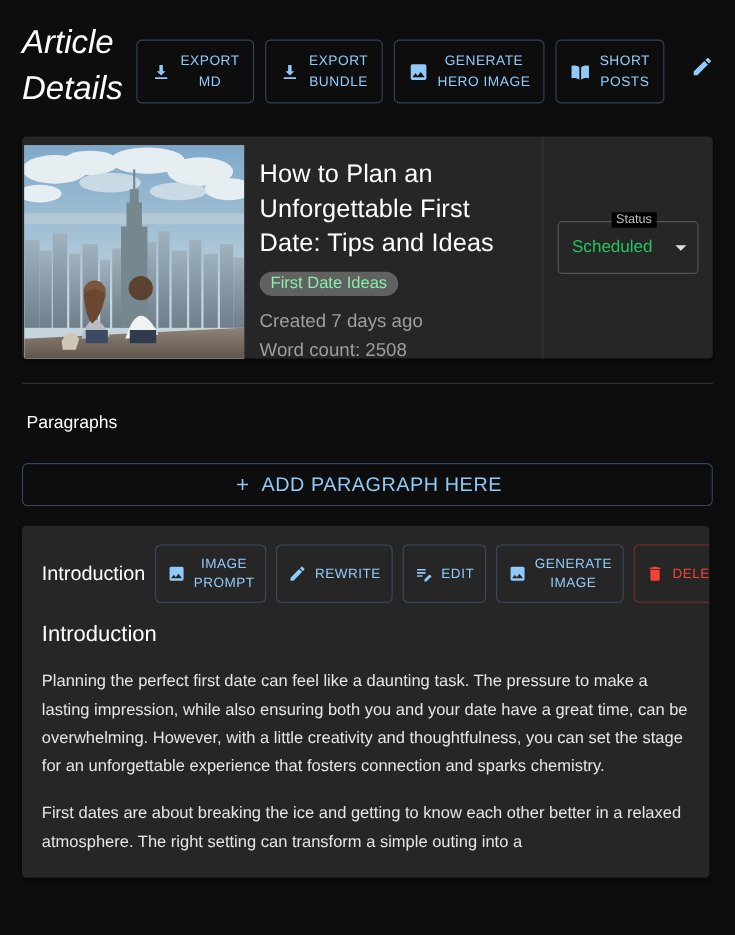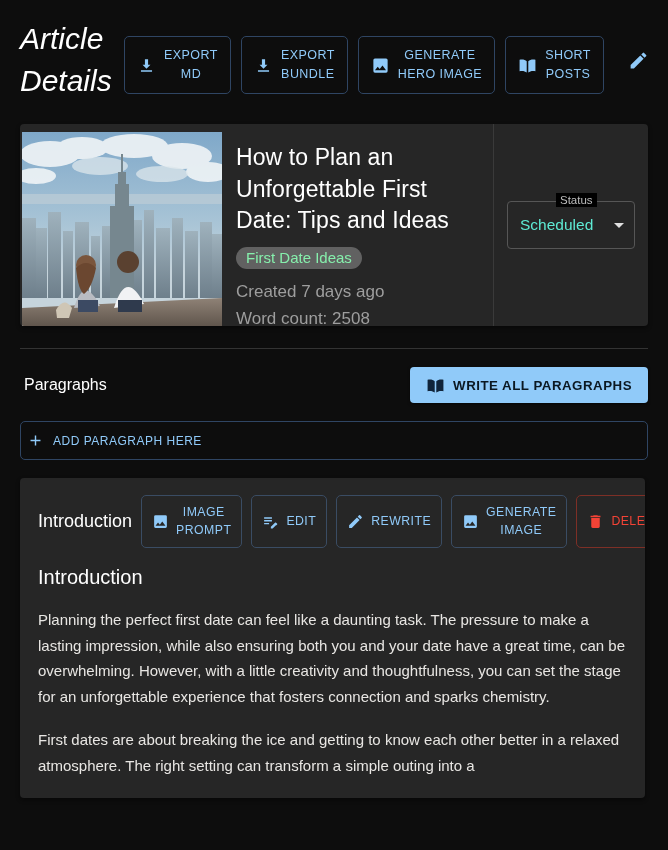--- a/index.html
+++ b/index.html
@@ -141,21 +141,21 @@
     border: 1px solid #565656;
     border-radius: 4px;
     height: 48px;
     display: flex;
     align-items: center;
     justify-content: space-between;
     padding: 0 10px 0 12px;
     cursor: pointer;
   }
   .select-val {
-    color: #5eead4;
+    color: #22c55e;
     font-size: 15.5px;
     line-height: 20px;
   }
   .select-label {
     position: absolute;
     top: -8px;
     left: 21px;
     background: #000000;
     padding: 0 4px;
     font-size: 11.5px;
@@ -207,23 +207,24 @@
     font-family: "Liberation Sans", sans-serif;
     box-shadow: 0 1px 3px rgba(0,0,0,0.5);
   }
   .add-para {
     margin: 18px 20px 0 20px;
     height: 39px;
     border: 1px solid #2f4563;
     border-radius: 5px;
     display: flex;
     align-items: center;
+    justify-content: center;
     gap: 9px;
     color: #90caf9;
-    font-size: 12px;
+    font-size: 18px;
     font-weight: 500;
     letter-spacing: 0.5px;
     cursor: pointer;
     background: transparent;
     width: calc(100% - 40px);
     font-family: "Liberation Sans", sans-serif;
   }
 
   
   .para-card {
@@ -451,28 +452,20 @@
         <span class="select-label">Status</span>
       </div>
     </div>
 
   </div>
 
   <hr class="hr">
 
   <div class="para-head">
     <h2>Paragraphs</h2>
-    <button class="btn-filled">
-      <span class="ico">
-        <svg width="19" height="19" viewBox="0 0 24 24" fill="#10243a">
-            <path d="M11 6.5C9.5 5.2 7.4 4.5 5 4.5c-1 0-2 .12-3 .37V19.3c1-.25 2-.37 3-.37 2.4 0 4.5.7 6 2V6.5zm2 14.4c1.5-1.3 3.6-2 6-2 1 0 2 .12 3 .37V4.87c-1-.25-2-.37-3-.37-2.4 0-4.5.7-6 2v14.4z"></path>
-          </svg>
-      </span>
-      <span>WRITE ALL PARAGRAPHS</span>
-    </button>
   </div>
 
   <button class="add-para">
     <span class="ico">
       <svg width="17" height="17" viewBox="0 0 24 24" fill="#90caf9">
           <path d="M19 13h-6v6h-2v-6H5v-2h6V5h2v6h6v2z"></path>
         </svg>
     </span>
     <span>ADD PARAGRAPH HERE</span>
   </button>
@@ -490,36 +483,36 @@
         </span>
         <span>
           <span class="lbl">IMAGE</span>
           <span class="lbl">PROMPT</span>
         </span>
       </button>
 
       <button class="tbtn">
         <span class="ico">
           <svg width="17" height="17" viewBox="0 0 24 24" fill="#90caf9">
+              <path d="M3 17.25V21h3.75L17.81 9.94l-3.75-3.75L3 17.25zM20.71 7.04a1 1 0 0 0 0-1.41l-2.34-2.34a1 1 0 0 0-1.41 0l-1.83 1.83 3.75 3.75 1.83-1.83z"></path>
+            </svg>
+        </span>
+        <span>
+          <span class="lbl">REWRITE</span>
+        </span>
+      </button>
+
+      <button class="tbtn">
+        <span class="ico">
+          <svg width="17" height="17" viewBox="0 0 24 24" fill="#90caf9">
               <path d="M3 10h11v2H3v-2zm0-4h11v2H3V6zm0 8h7v2H3v-2zm18.4 1.1-1.5-1.5a.7.7 0 0 0-1 0l-1.1 1.1 2.5 2.5 1.1-1.1c.3-.3.3-.7 0-1zM12.5 19.5V22h2.5l6.2-6.2-2.5-2.5-6.2 6.2z"></path>
             </svg>
         </span>
         <span>
           <span class="lbl">EDIT</span>
-        </span>
-      </button>
-
-      <button class="tbtn">
-        <span class="ico">
-          <svg width="17" height="17" viewBox="0 0 24 24" fill="#90caf9">
-              <path d="M3 17.25V21h3.75L17.81 9.94l-3.75-3.75L3 17.25zM20.71 7.04a1 1 0 0 0 0-1.41l-2.34-2.34a1 1 0 0 0-1.41 0l-1.83 1.83 3.75 3.75 1.83-1.83z"></path>
-            </svg>
-        </span>
-        <span>
-          <span class="lbl">REWRITE</span>
         </span>
       </button>
 
       <button class="tbtn">
         <span class="ico">
           <svg width="17" height="17" viewBox="0 0 24 24" fill="#90caf9">
               <path d="M21 19V5a2 2 0 0 0-2-2H5a2 2 0 0 0-2 2v14a2 2 0 0 0 2 2h14a2 2 0 0 0 2-2zM8.5 13.5l2.5 3.01L14.5 12l4.5 6H5l3.5-4.5z"></path>
             </svg>
         </span>
         <span>

